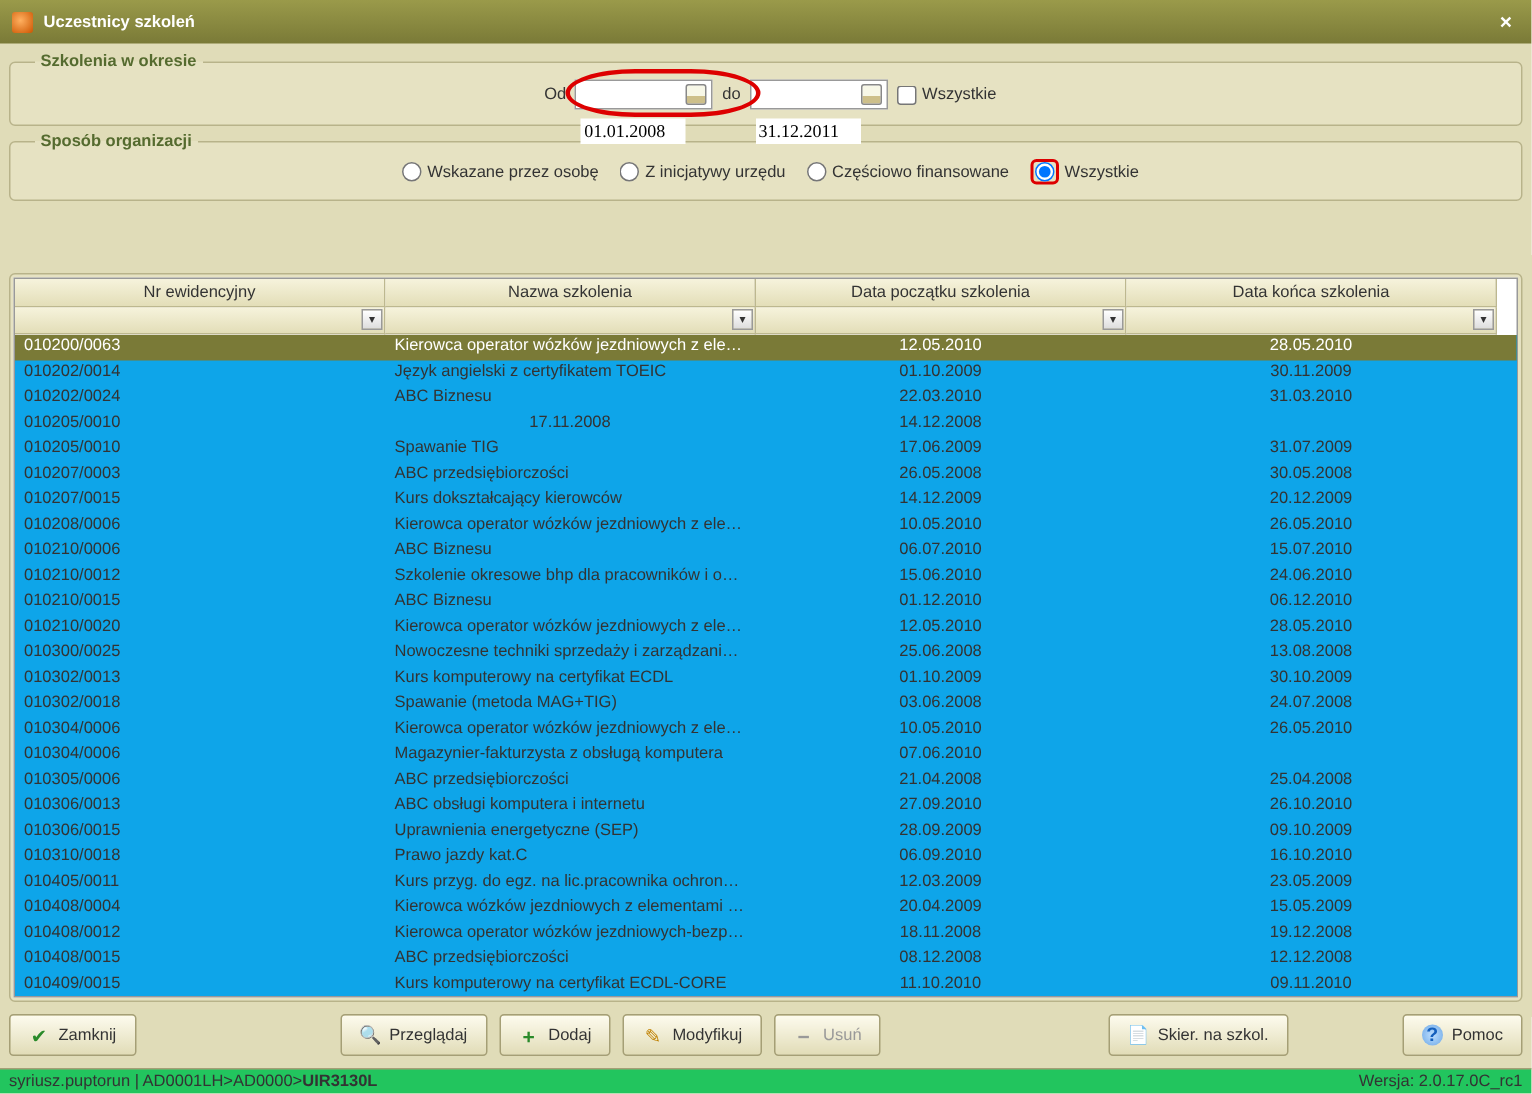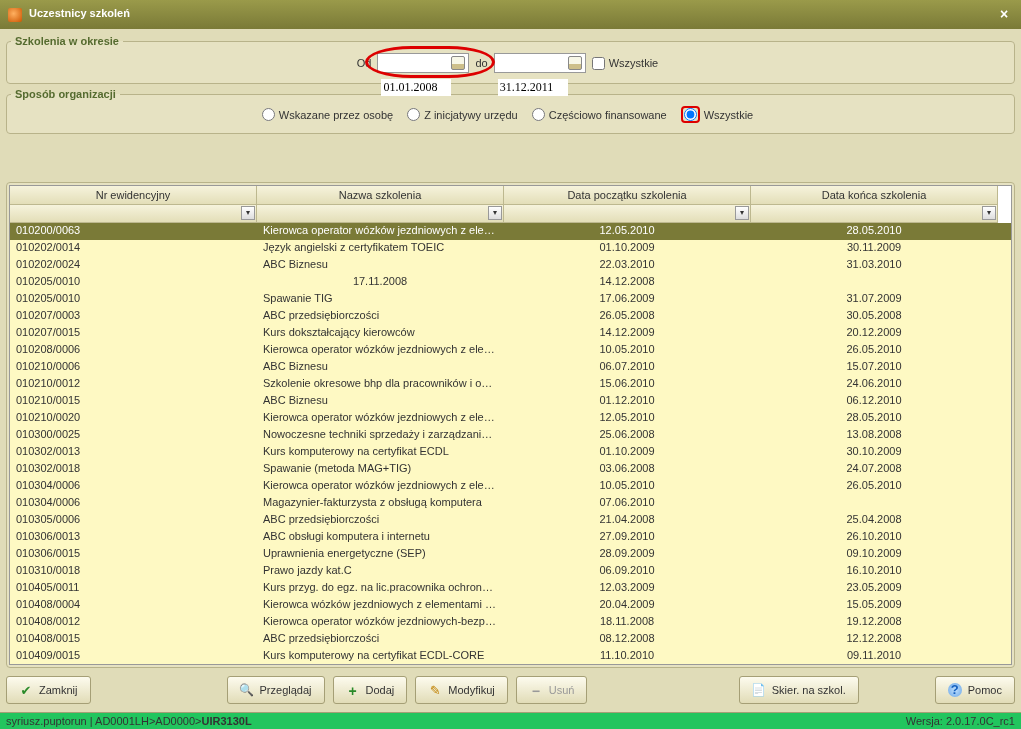--- a/index.html
+++ b/index.html
@@ -43,21 +43,21 @@
     display:flex;
     flex-direction:column;
     gap:4px;
     overflow:hidden;
   }
   fieldset {
     border: 1px solid #b8b38a;
     border-radius:4px;
     background: #e6e2c2;
     margin:0;
-    padding:6px 10px 10px 4px;
+    padding:6px 10px 10px 16px;
   }
   legend {
     color:#556b2f;
     font-weight:bold;
     padding:0 4px;
     font-size:11px;
   }
   .date-row {
     display:flex;
     align-items:center;
@@ -155,21 +155,21 @@
     position:absolute; right:1px; top:1px;
     width:14px; height:14px;
     border:1px solid #999;
     background:linear-gradient(to bottom,#fff,#ddd);
     font-size:8px; line-height:12px; text-align:center;
   }
   .grid-body {
     flex:1;
     overflow-y:scroll;
     overflow-x:hidden;
-    background:#fef9c3;
+    background:#0ea5e9;
   }
   .grow {
     display:flex;
     height:17px;
   }
   .gcell {
     padding:1px 6px;
     border-right:1px solid transparent;
     white-space:nowrap;
     overflow:hidden;

